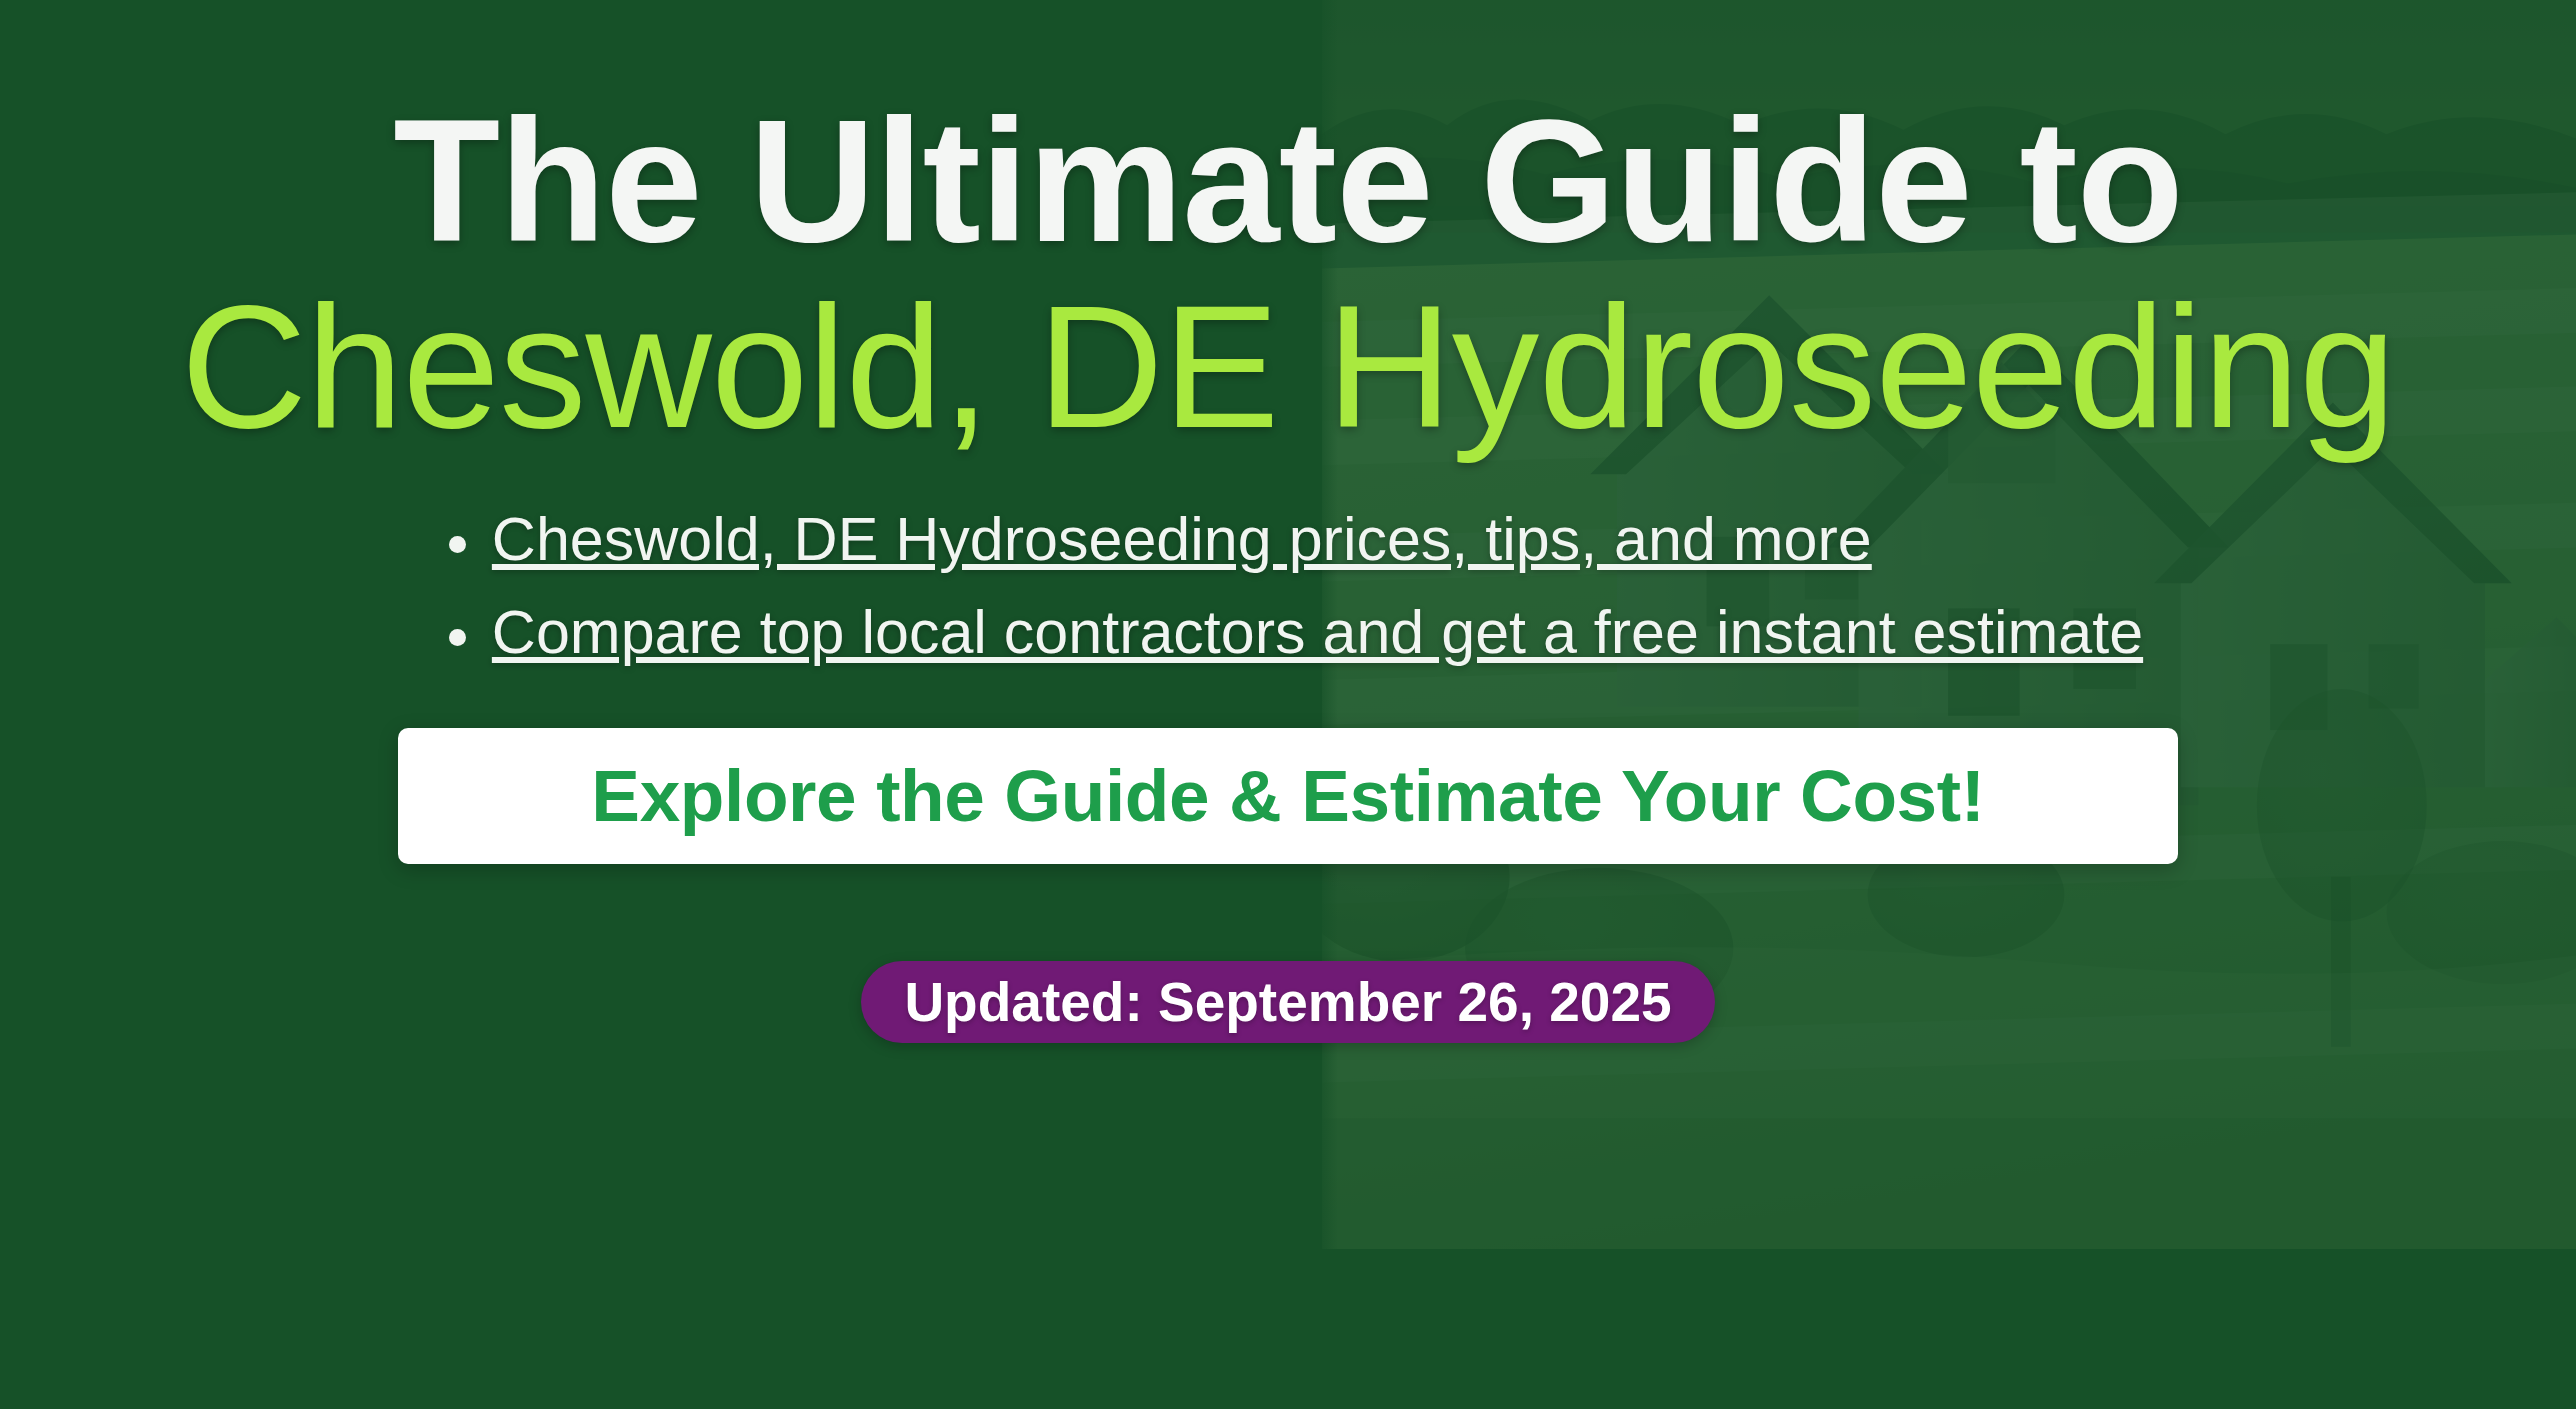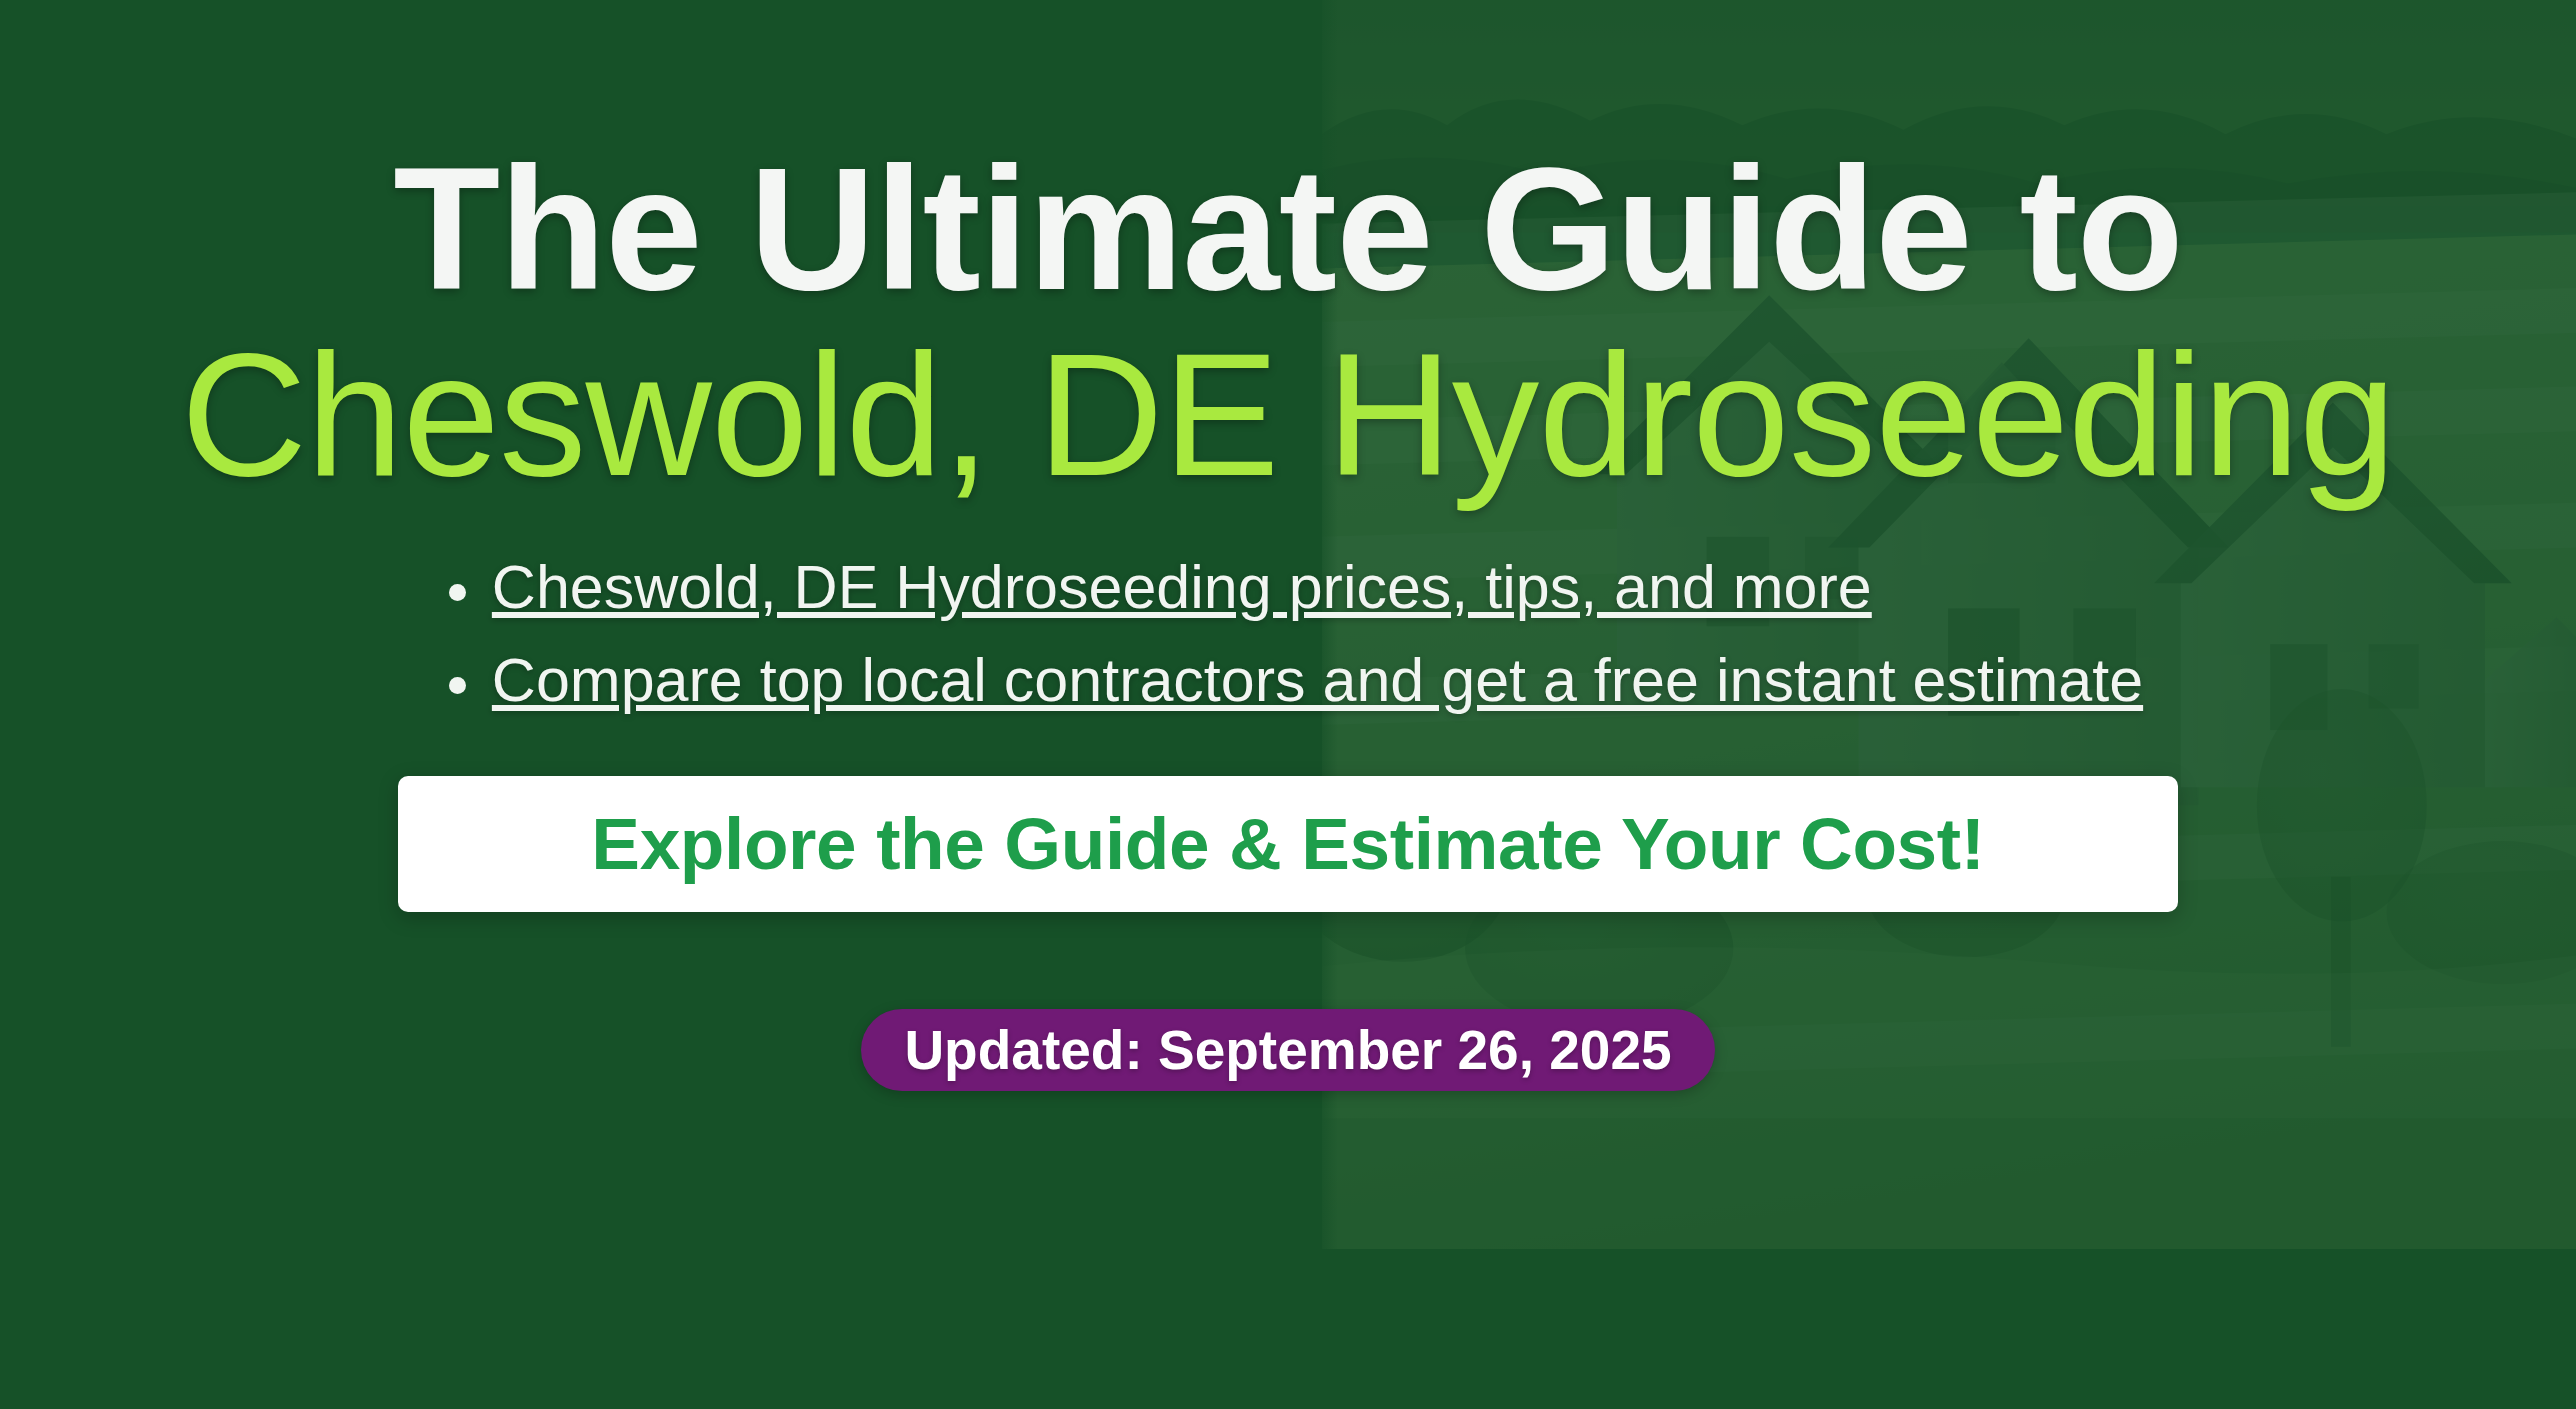--- a/index.html
+++ b/index.html
@@ -58,21 +58,20 @@
 
   
   .content {
     position:absolute;
     inset:0;
     z-index:5;
     display:flex;
     flex-direction:column;
     align-items:center;
     padding-top:93px;
-    margin-top:48px;
   }
 
   
   .headline {
     text-align:center;
     line-height:1.0;
     letter-spacing:-0.9px;
     text-shadow:0 2.7px 9px rgba(0,0,0,0.30);
   }
 

